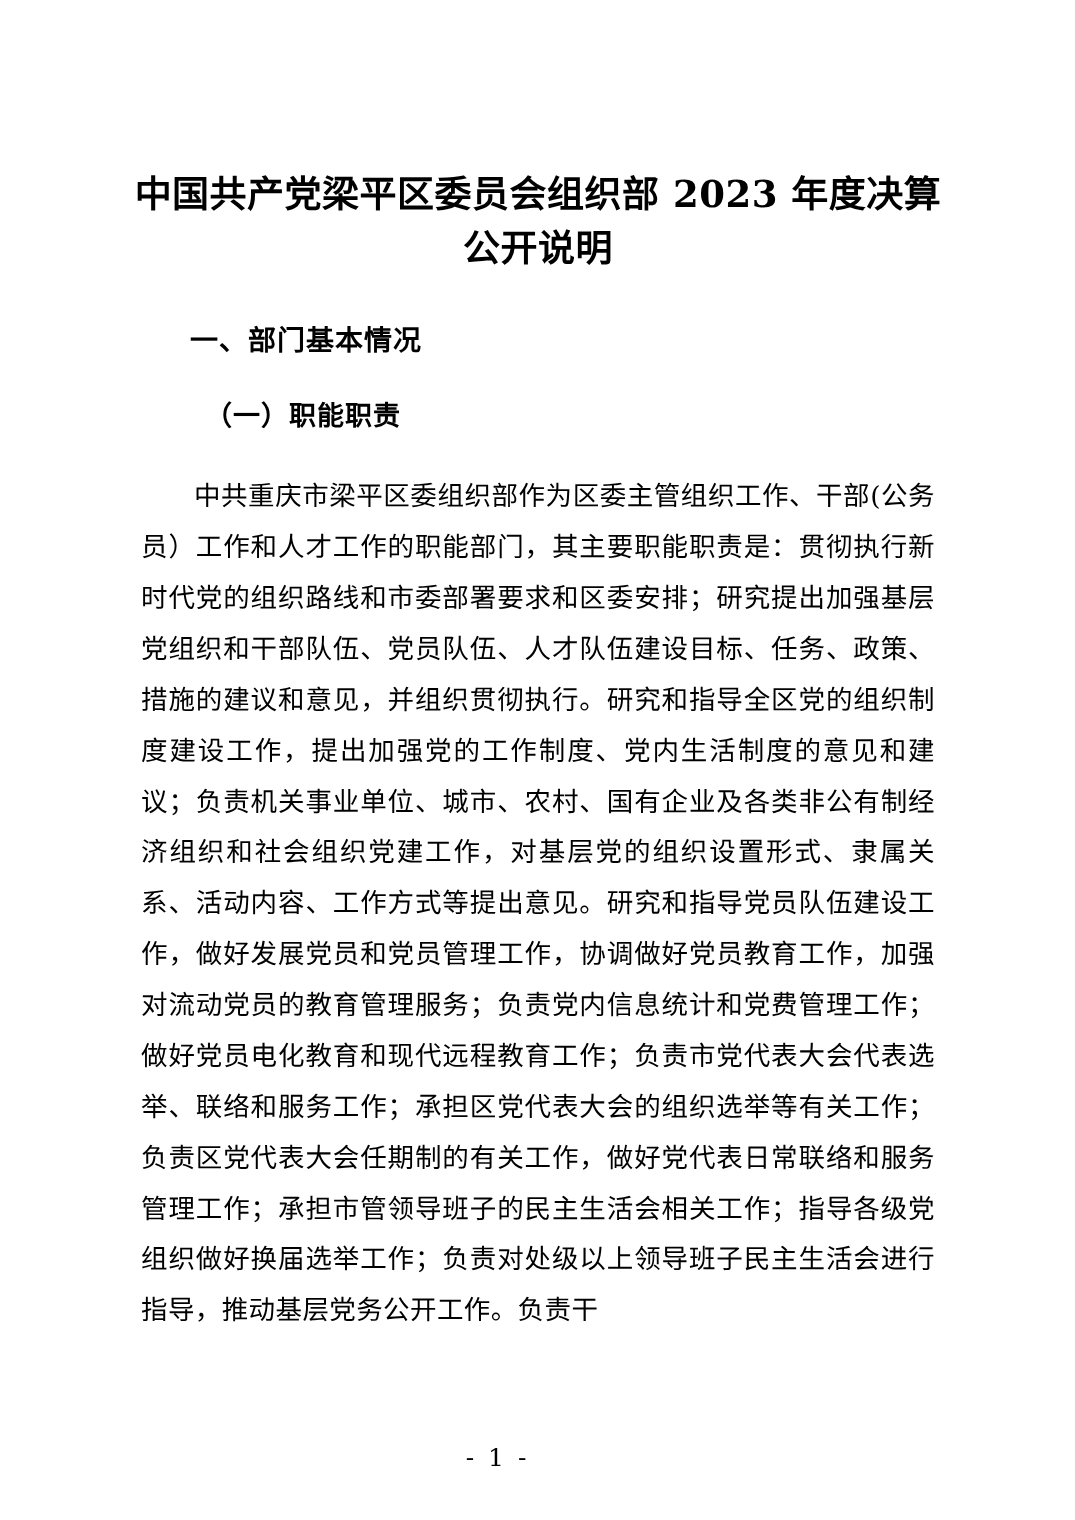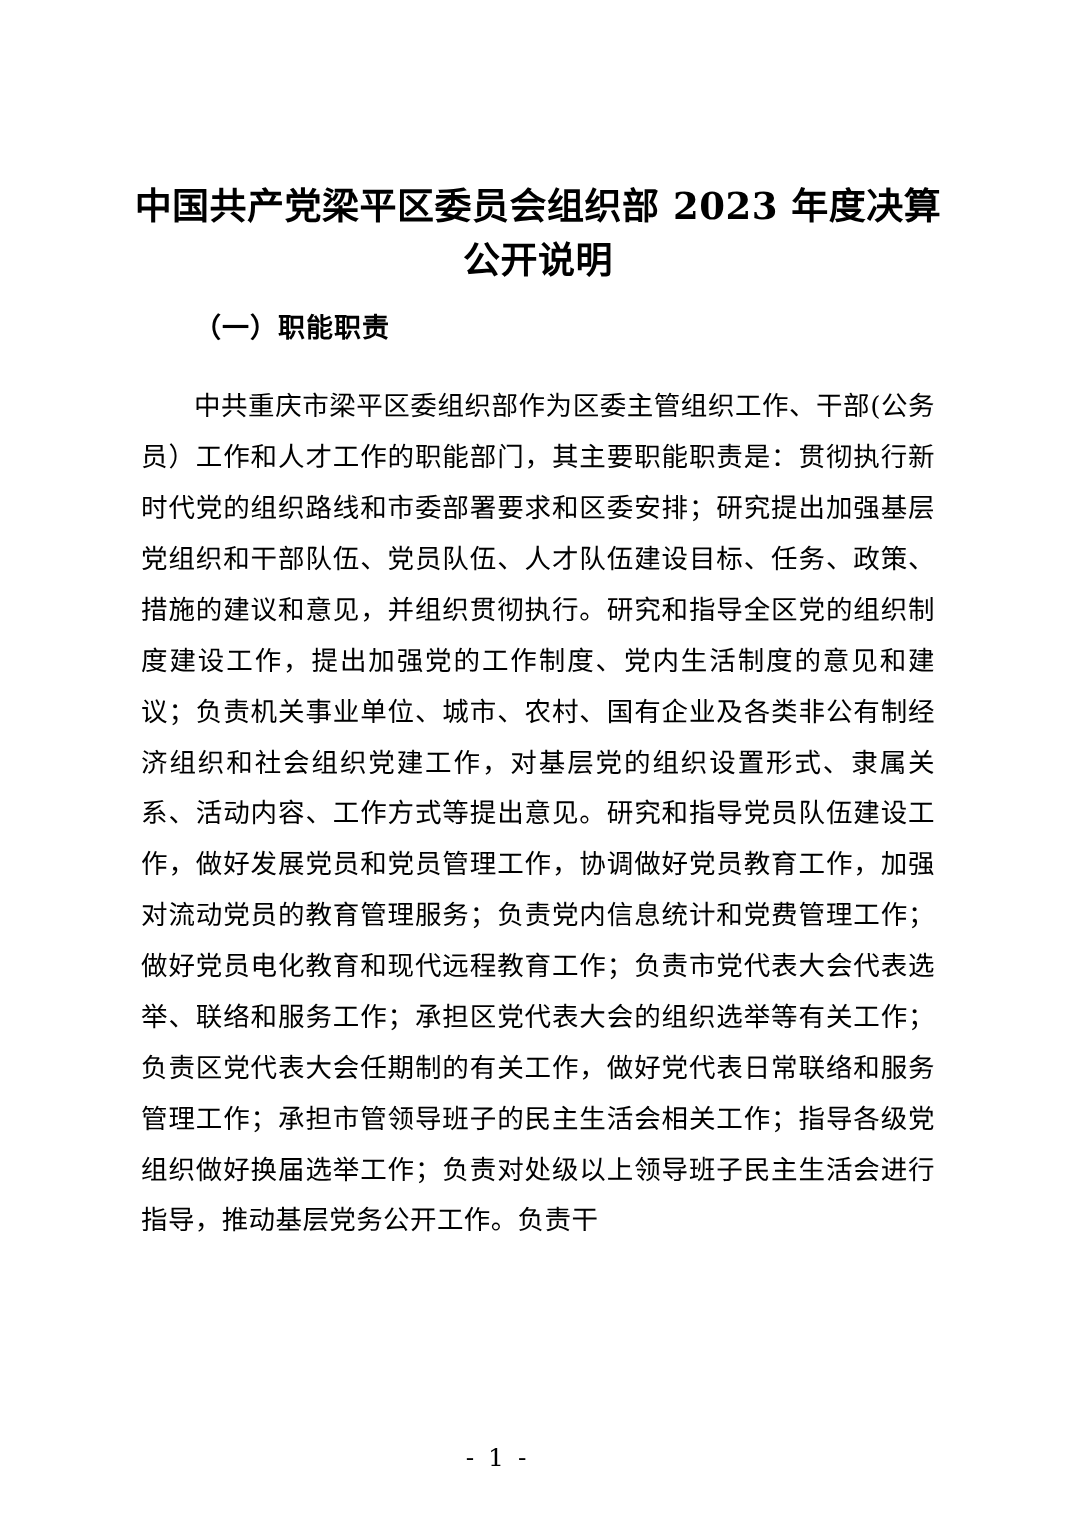--- a/index.html
+++ b/index.html
@@ -17,21 +17,21 @@
     width: 1075px;
     height: 1520px;
     margin: 0 auto;
     background: #ffffff;
     box-sizing: border-box;
     overflow: hidden;
   }
   .content {
     position: absolute;
     left: 128px;
-    top: 12px;
+    top: 0;
     width: 820px;
   }
   .doc-title {
     margin: 0;
     padding-top: 168px;
     font-size: 37px;
     font-weight: bold;
     line-height: 1.45;
     text-align: center;
     letter-spacing: 0.5px;
@@ -41,21 +41,21 @@
     margin: 0;
     padding-top: 44px;
     padding-left: 62px;
     font-size: 28px;
     font-weight: bold;
     line-height: 1.6;
     font-family: "DejaVu Sans", "Liberation Sans", sans-serif;
     letter-spacing: 1px;
   }
   .heading-2 {
-    margin: 4px;
+    margin: 15px;
     padding-top: 16px;
     padding-left: 62px;
     font-size: 27px;
     font-weight: bold;
     line-height: 1.6;
     font-family: Liberation Serif, serif;
     letter-spacing: 1px;
   }
   .body-paragraph {
     margin: 13px;
@@ -81,20 +81,21 @@
   }
 </style>
 </head>
 <body>
 
 <div class="page">
   <div class="content">
 
     <h1 class="doc-title">中国共产党梁平区委员会组织部 2023 年度决算公开说明</h1>
 
+    <h2 class="heading-1">一、部门基本情况</h2>
 
     <h3 class="heading-2">（一）职能职责</h3>
 
     <p class="body-paragraph">中共重庆市梁平区委组织部作为区委主管组织工作、干部(公务员）工作和人才工作的职能部门，其主要职能职责是：贯彻执行新时代党的组织路线和市委部署要求和区委安排；研究提出加强基层党组织和干部队伍、党员队伍、人才队伍建设目标、任务、政策、措施的建议和意见，并组织贯彻执行。研究和指导全区党的组织制度建设工作，提出加强党的工作制度、党内生活制度的意见和建议；负责机关事业单位、城市、农村、国有企业及各类非公有制经济组织和社会组织党建工作，对基层党的组织设置形式、隶属关系、活动内容、工作方式等提出意见。研究和指导党员队伍建设工作，做好发展党员和党员管理工作，协调做好党员教育工作，加强对流动党员的教育管理服务；负责党内信息统计和党费管理工作；做好党员电化教育和现代远程教育工作；负责市党代表大会代表选举、联络和服务工作；承担区党代表大会的组织选举等有关工作；负责区党代表大会任期制的有关工作，做好党代表日常联络和服务管理工作；承担市管领导班子的民主生活会相关工作；指导各级党组织做好换届选举工作；负责对处级以上领导班子民主生活会进行指导，推动基层党务公开工作。负责干</p>
 
   </div>
 
   <div class="page-number">- 1 -</div>
 </div>
 

